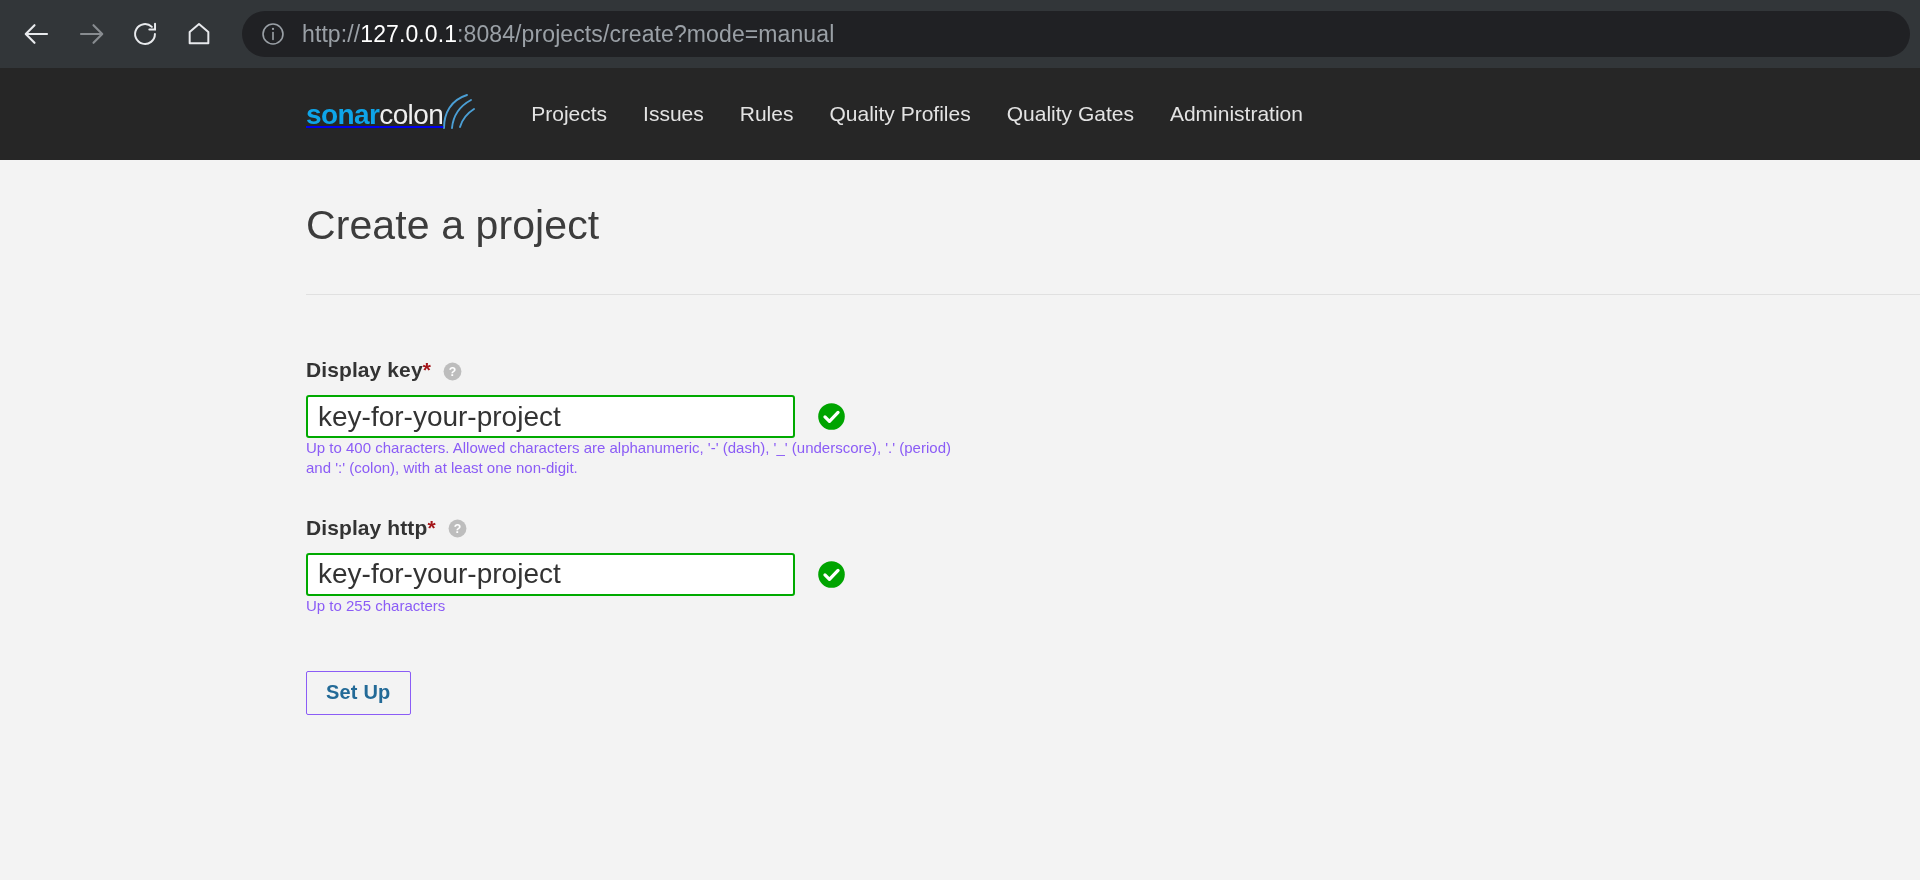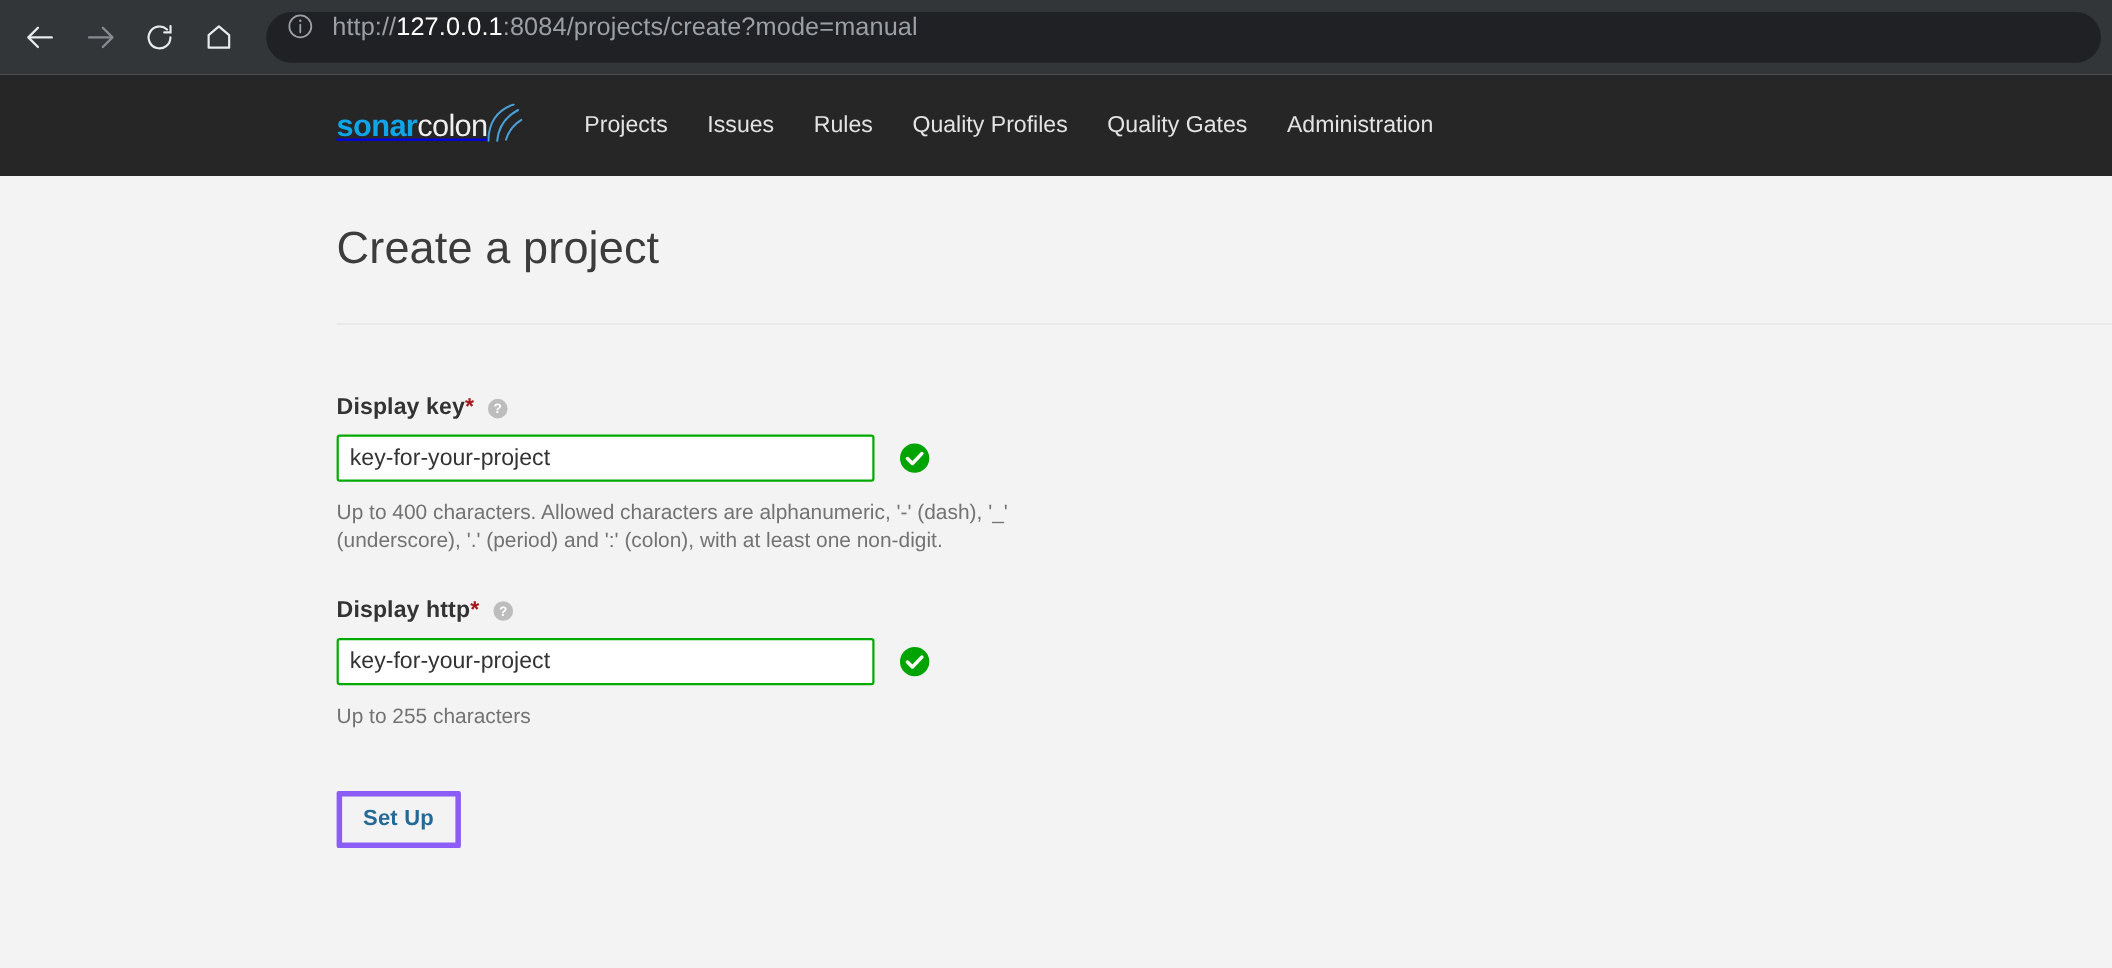--- a/index.html
+++ b/index.html
@@ -34,20 +34,21 @@
     flex: 0 0 auto;
   }
   .nav-btn svg { display: block; }
   .omnibox {
     margin-left: 16px;
     flex: 1 1 auto;
     height: 46px;
     background: #202124;
     border-radius: 24px;
     display: flex;
+    align-items: center;
     padding: 0 20px 0 18px;
     box-sizing: border-box;
     margin-right: 10px;
   }
   .omni-info {
     width: 26px;
     height: 26px;
     flex: 0 0 auto;
     margin-right: 16px;
   }
@@ -157,49 +158,48 @@
     align-items: center;
   }
   .text-input {
     width: 489px;
     height: 43px;
     box-sizing: border-box;
     border: 2px solid #00aa00;
     border-radius: 3px;
     background: #ffffff;
     font-family: "Liberation Sans", sans-serif;
-    font-size: 21px;
+    font-size: 28px;
     color: #333333;
     padding: 0 10px;
     outline: none;
   }
   .valid-check {
     margin-left: 22px;
     width: 29px;
     height: 29px;
     flex: 0 0 auto;
   }
   .hint {
-    font-size: 19px;
-    color: #737373;
+    font-size: 15px;
+    color: #8b5cf6;
     line-height: 1.33;
-    margin-top: 16px;
     max-width: 660px;
   }
 
   .field-block.display-name { margin-top: 38px; }
 
   .setup-row { margin-top: 55px; }
   .setup-btn {
     font-family: "Liberation Sans", sans-serif;
     font-size: 20px;
     font-weight: bold;
     color: #236a97;
     background: #f3f3f3;
-    border: 5px solid #8b5cf6;
+    border: 1px solid #8b5cf6;
     border-radius: 2px;
     padding: 9px 19px 10px 19px;
     cursor: pointer;
     letter-spacing: 0.2px;
   }
 </style>
 </head>
 <body>
 
 <div class="browser-bar">

